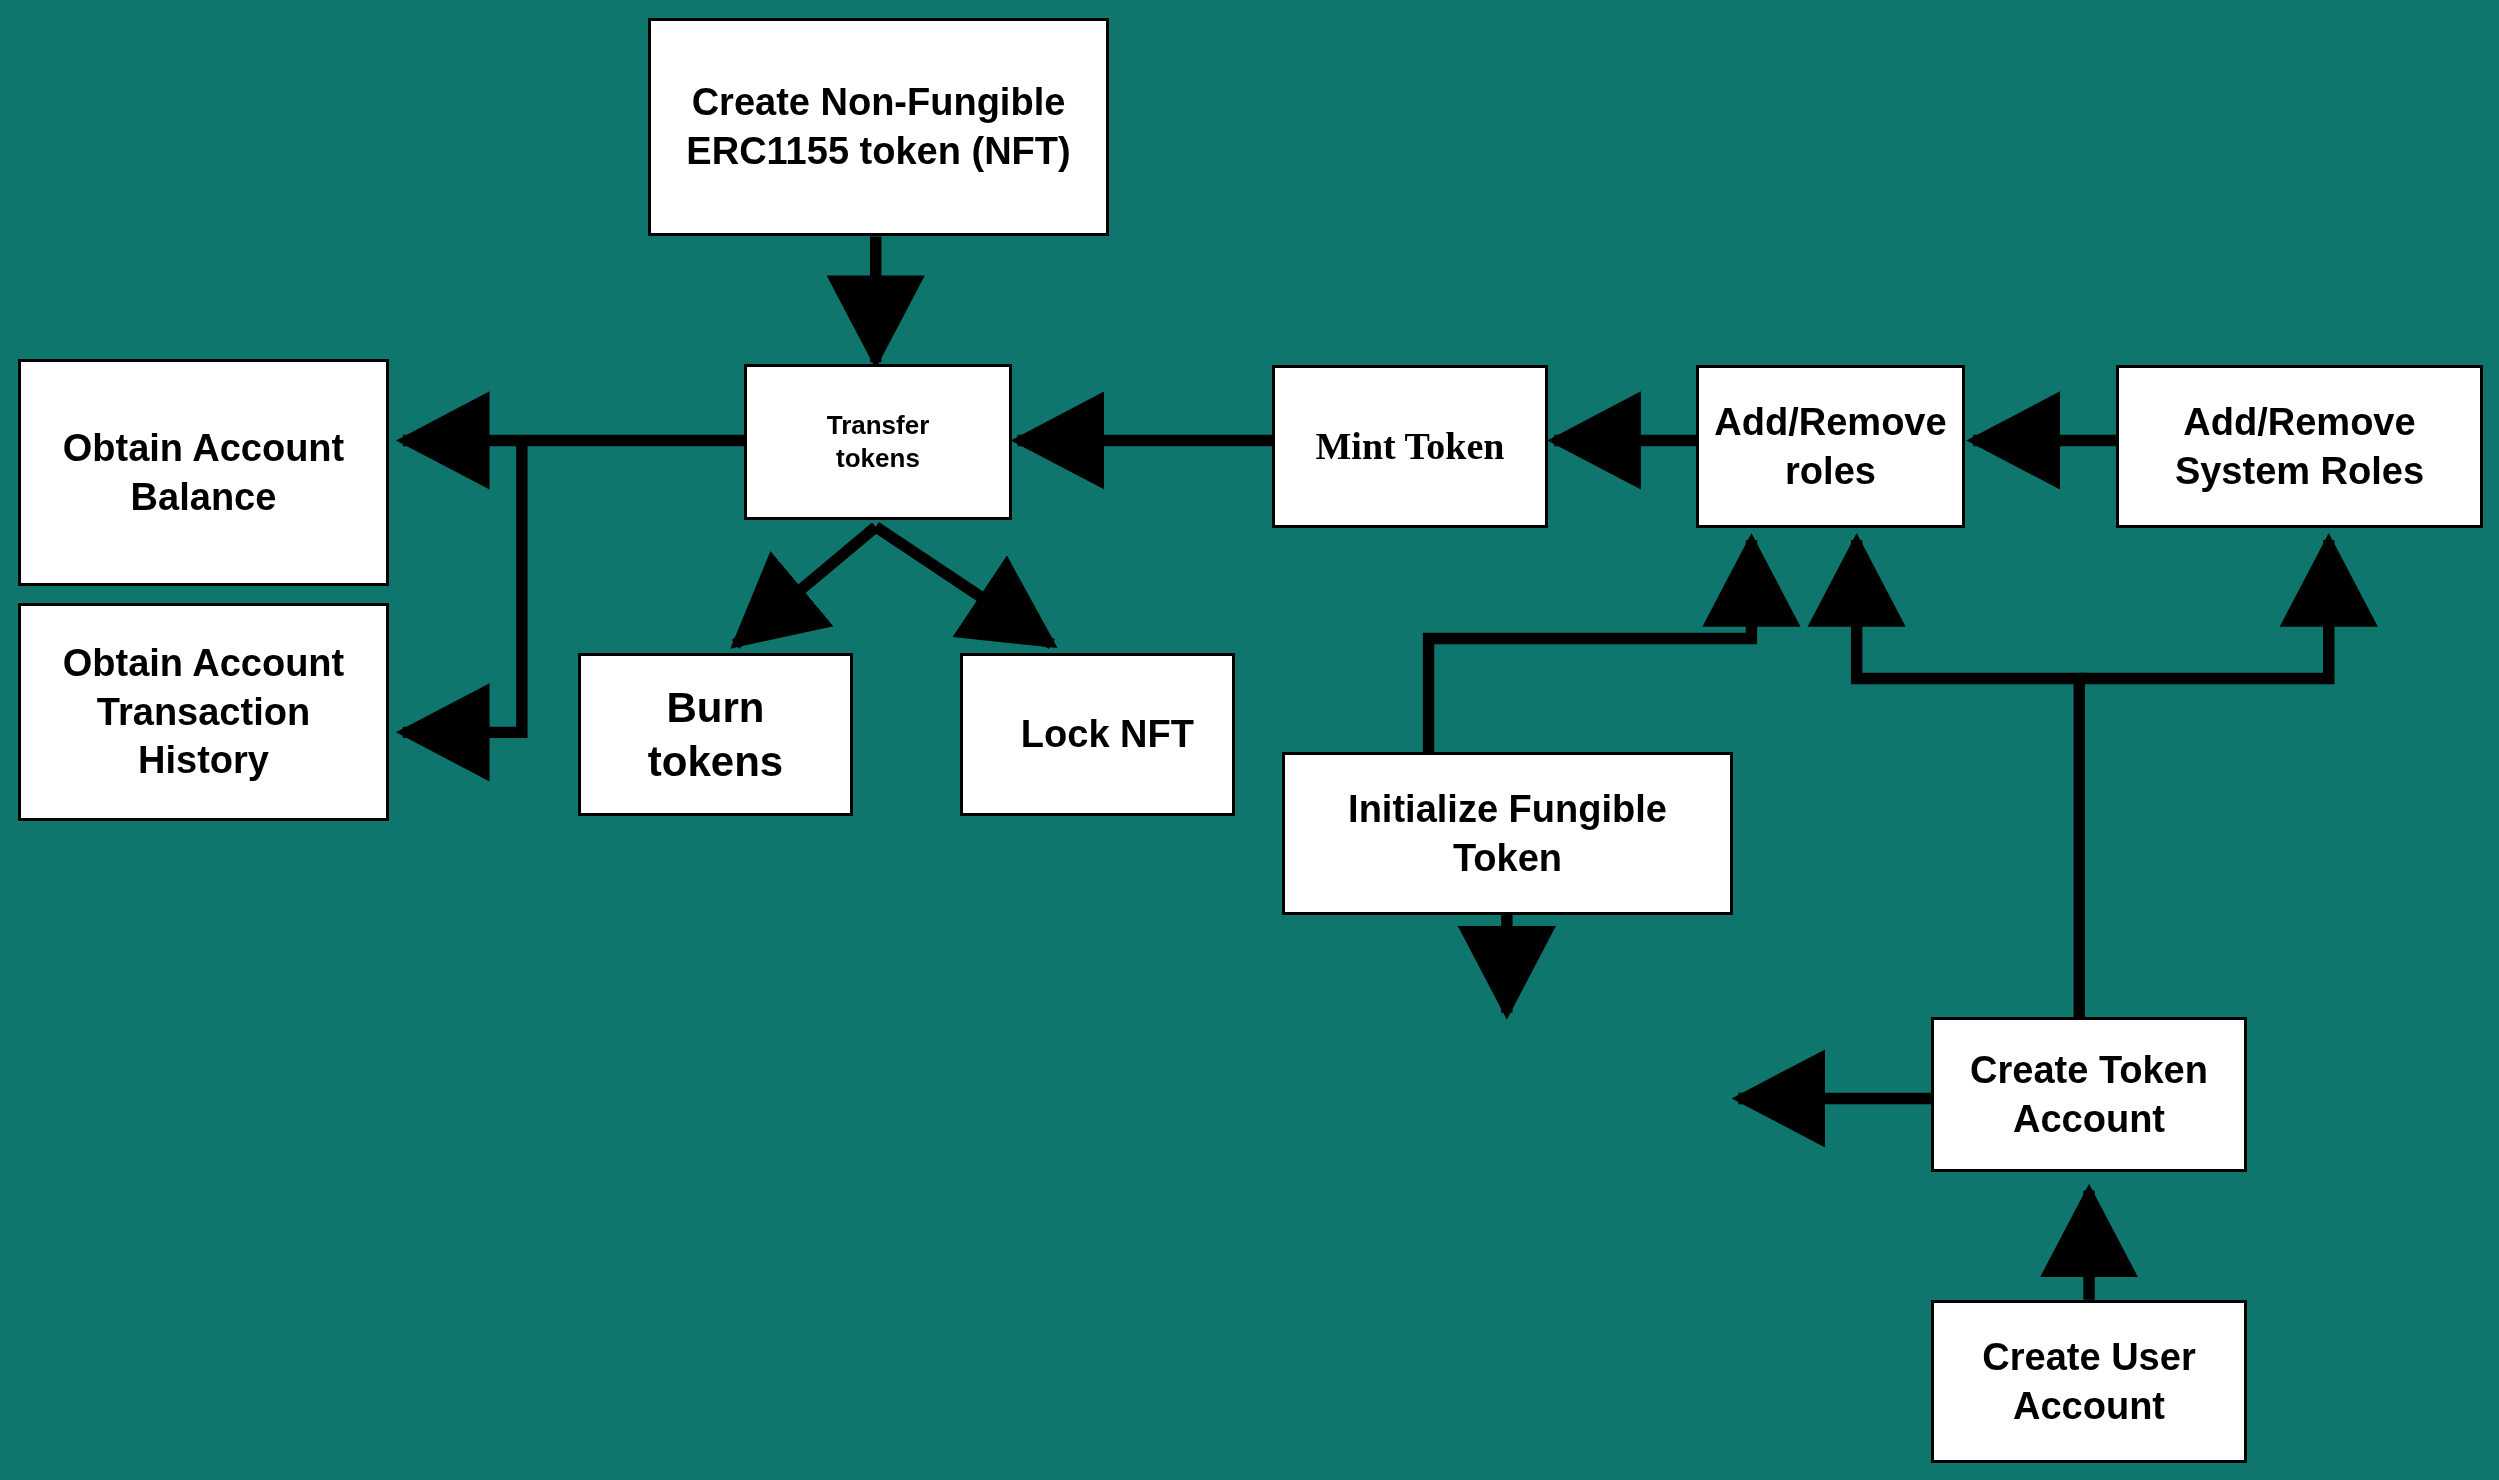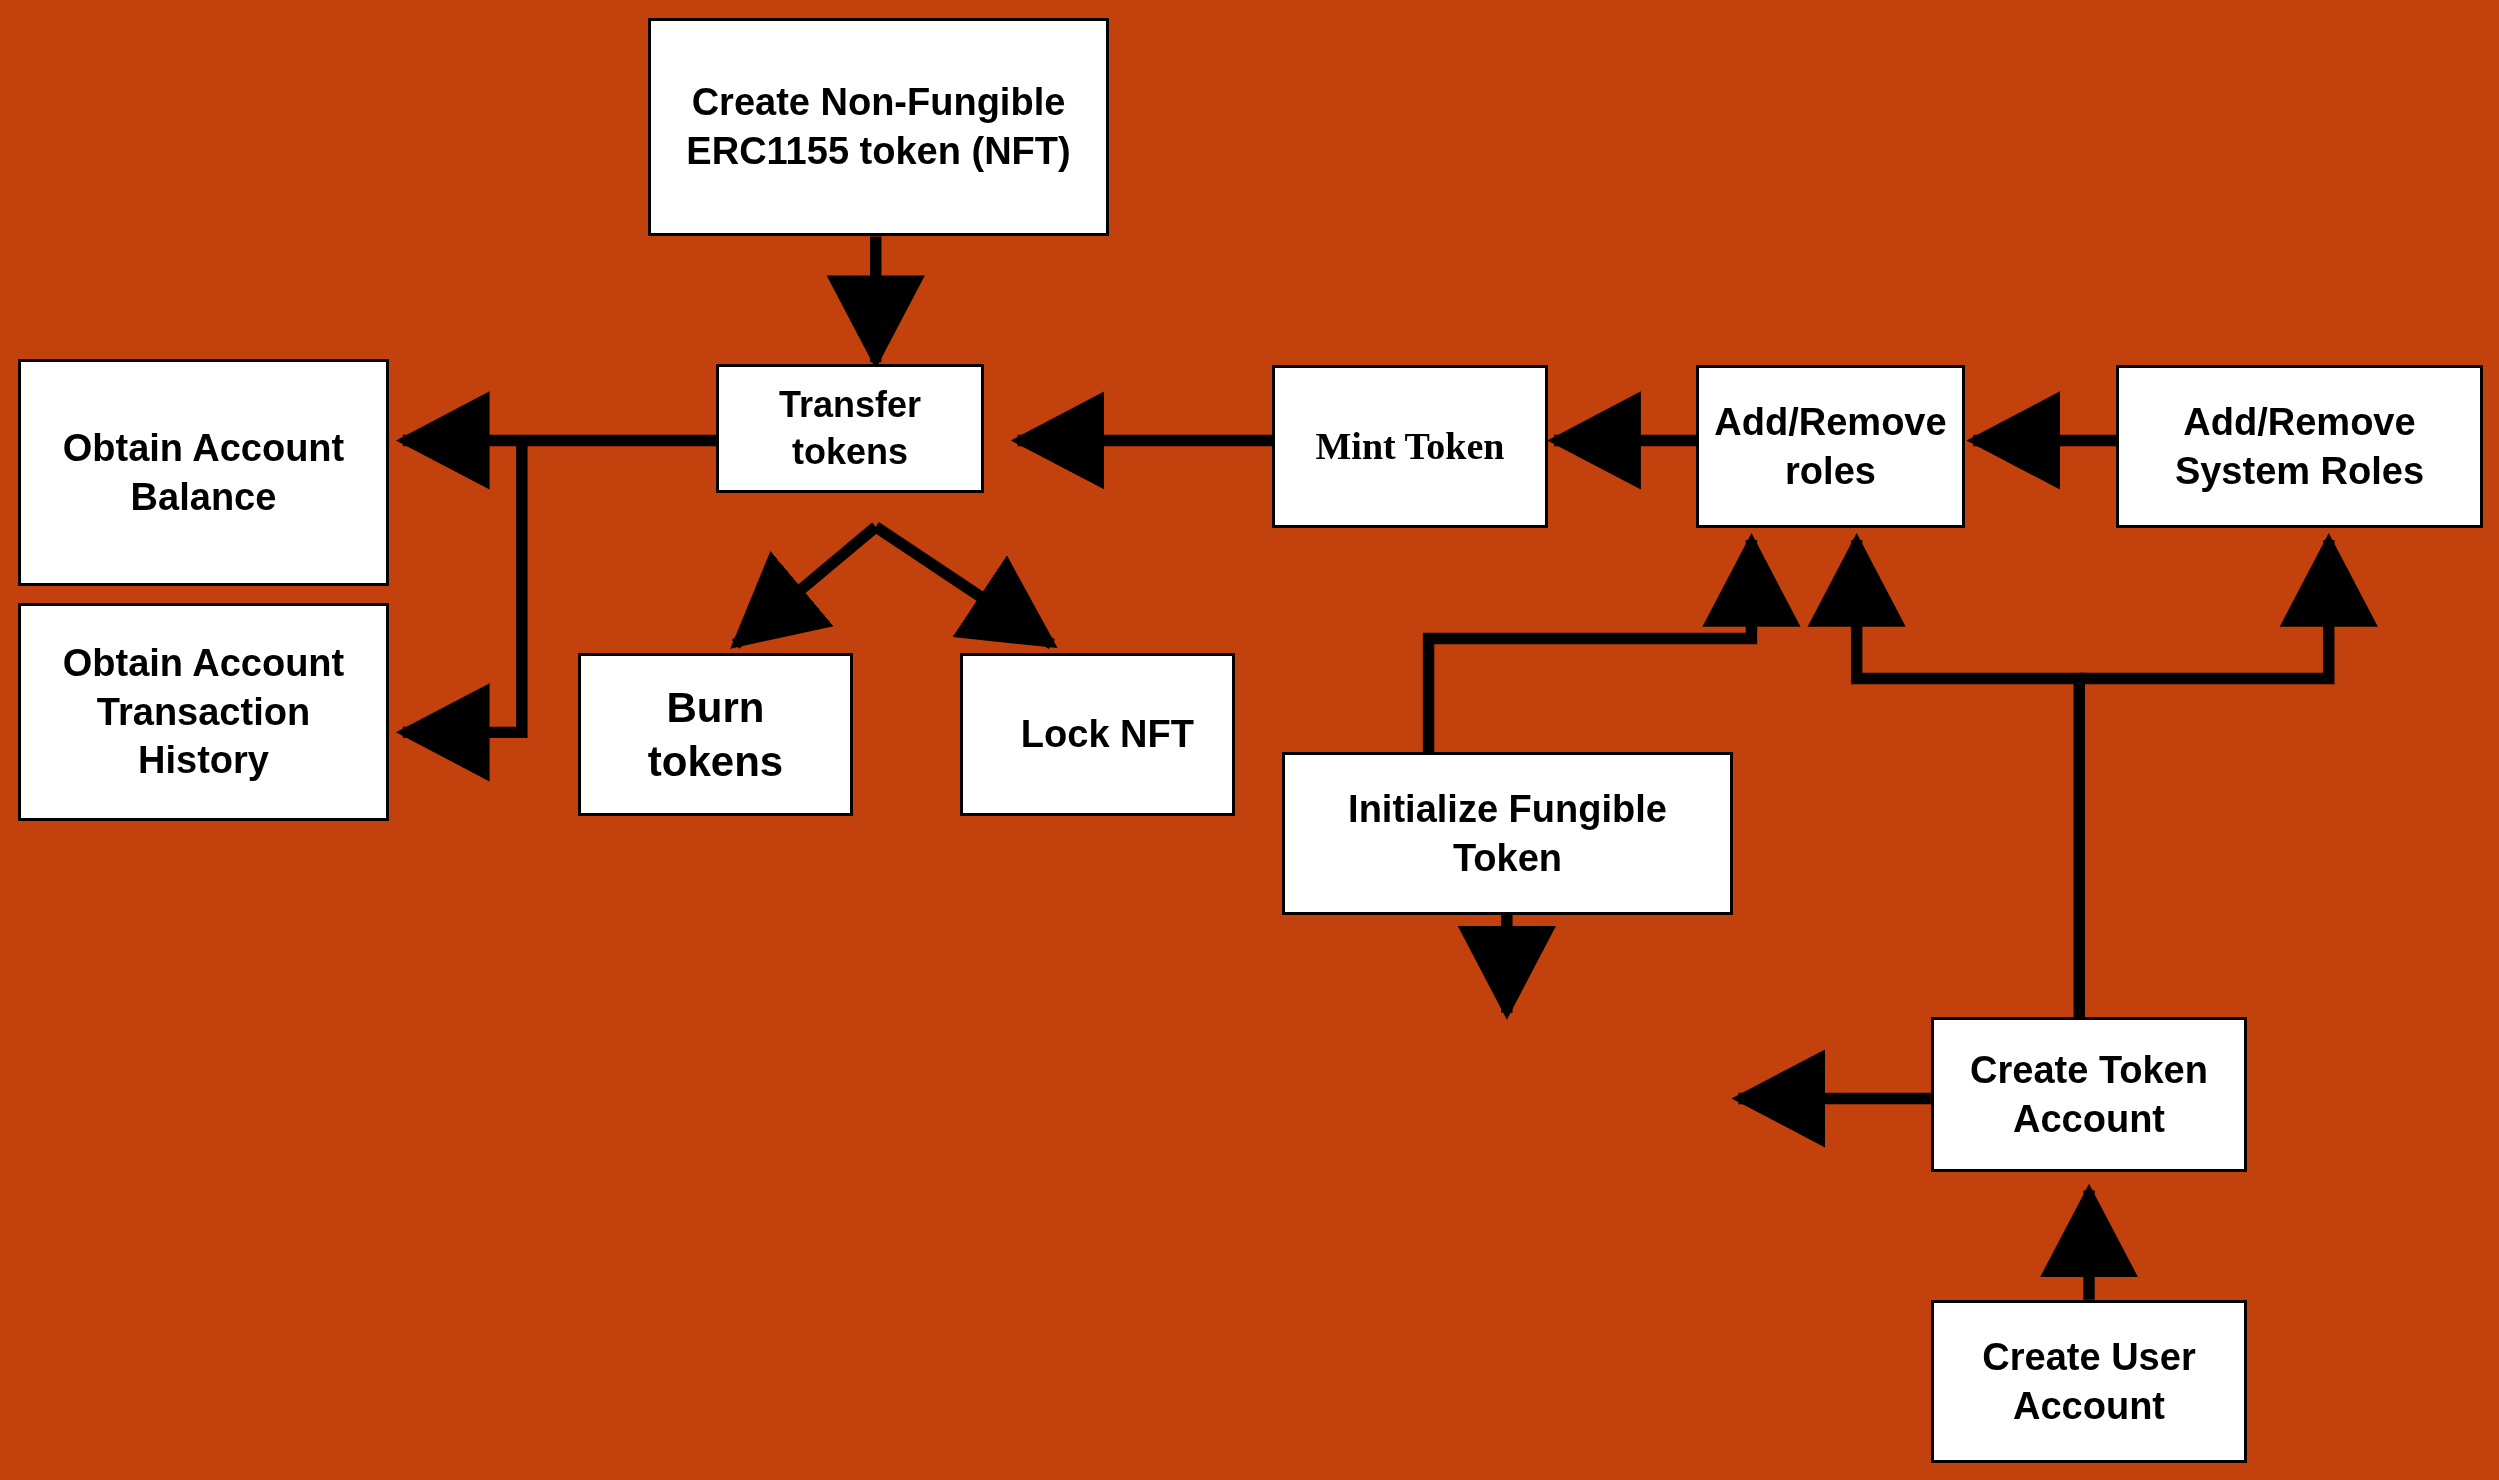--- a/index.html
+++ b/index.html
@@ -4,21 +4,21 @@
 <style>
   html, body {
     margin: 0;
     padding: 0;
     background: #ffffff;
   }
   #canvas {
     position: relative;
     width: 2500px;
     height: 1481px;
-    background: #c2410c;
+    background: #0f766e;
     overflow: hidden;
     font-family: "Liberation Sans", sans-serif;
   }
   .node {
     position: absolute;
     box-sizing: border-box;
     background: #ffffff;
     border: 3.3px solid #000000;
     display: flex;
     align-items: center;
@@ -105,21 +105,21 @@
       <line x1="2562" y1="1594" x2="2562" y2="1460" stroke="#000000" stroke-width="14" marker-end="url(#ah)"></line>
     </g>
   </svg>
 
   <div class="node" style="left:648px; top:18px; width:461px; height:218px; font-size:38px;">Create Non-Fungible
 ERC1155 token (NFT)</div>
 
   <div class="node" style="left:18px; top:359px; width:371px; height:227px; font-size:38px;">Obtain Account
 Balance</div>
 
-  <div class="node" style="left:716px; top:364px; width:268px; height:129px; font-size:36px;">Transfer
+  <div class="node" style="left:744px; top:364px; width:268px; height:156px; font-size:26px;">Transfer
 tokens</div>
 
   <div class="node" style="left:1272px; top:365px; width:276px; height:163px; font-size:38px;font-family:Liberation Serif, serif;">Mint Token</div>
 
   <div class="node" style="left:1696px; top:365px; width:269px; height:163px; font-size:38px;">Add/Remove
 roles</div>
 
   <div class="node" style="left:2116px; top:365px; width:367px; height:163px; font-size:38px;">Add/Remove
 System Roles</div>
 

